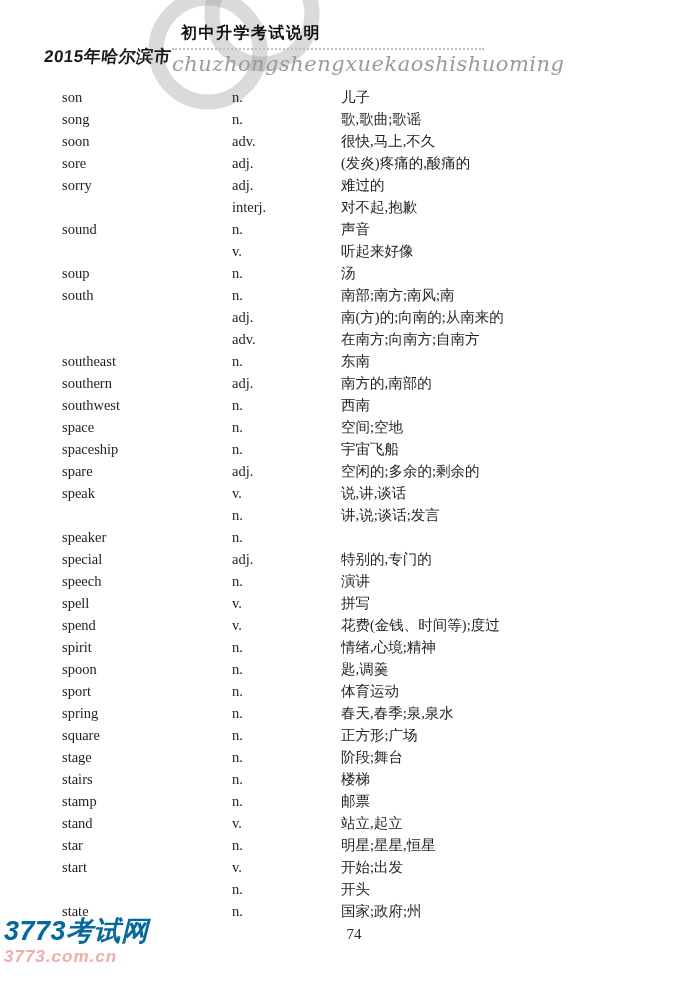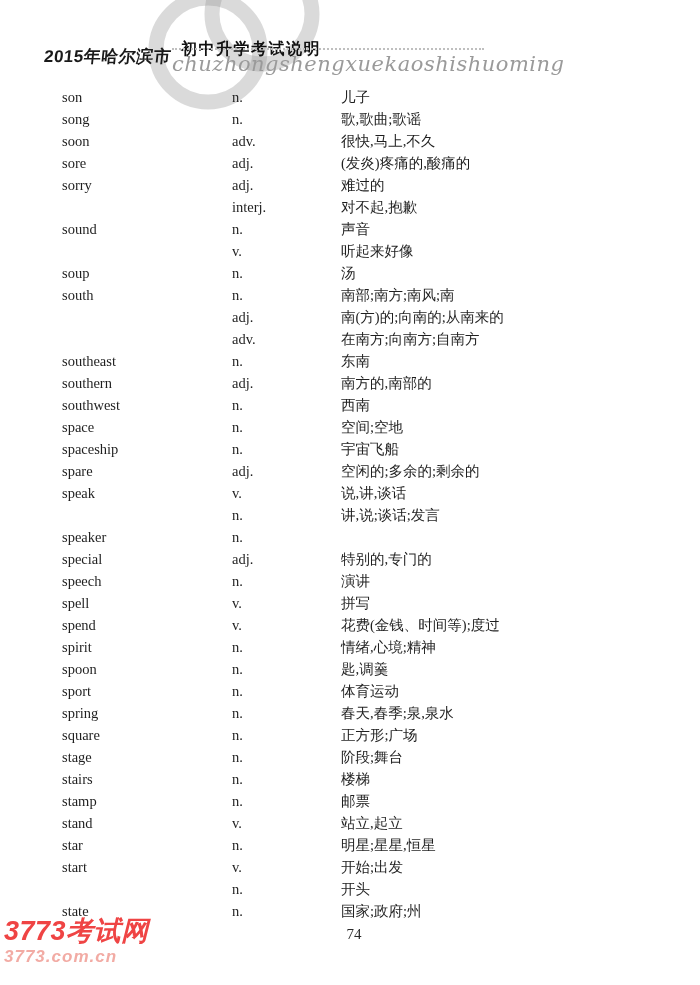--- a/index.html
+++ b/index.html
@@ -14,21 +14,21 @@
 
   
   .edition{
     position:absolute;left:44px;top:45px;
     font-family:"Liberation Sans",sans-serif;font-weight:bold;font-size:17px;
     color:#1a1a1a;transform:skewX(-6deg);letter-spacing:0.5px;white-space:nowrap;
   }
   .title{
     position:absolute;left:181px;top:23px;
     font-family:"Liberation Sans",sans-serif;font-weight:bold;font-size:16px;
-    color:#111;letter-spacing:1.5px;white-space:nowrap;margin-top:16px;
+    color:#111;letter-spacing:1.5px;white-space:nowrap;
   }
   .dotline{
     position:absolute;left:172px;top:48px;width:312px;height:0;
     border-top:2px dotted #bfbfbf;
   }
   .pinyin{
     position:absolute;left:172px;top:52px;
     font-family:"DejaVu Serif",serif;font-style:italic;font-size:21px;
     color:#9a9a9a;letter-spacing:0.5px;white-space:nowrap;
   }
@@ -296,17 +296,17 @@
     <div class="row">
       <span class="cell word">state</span>
       <span class="cell pos">n.</span>
       <span class="cell meaning">国家;政府;州</span>
     </div>
   </div>
 
   <div class="page-number">74</div>
 
   <div class="site-watermark">
-    <div class="wm-name" style="color: #ef4444;">3773考试网</div>
+    <div class="wm-name" style="color: #0369a1;">3773考试网</div>
     <div class="wm-url" style="color: rgb(242, 171, 164);">3773.com.cn</div>
   </div>
 
 </div>
 
 </body></html>

